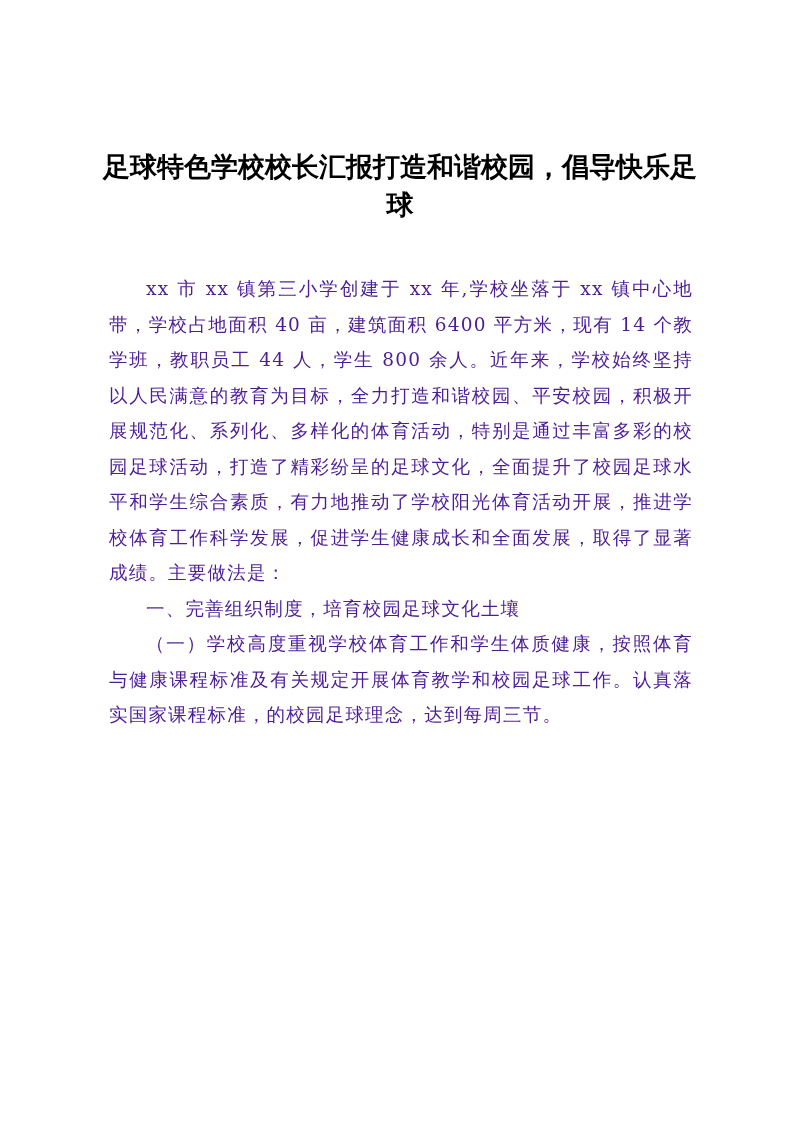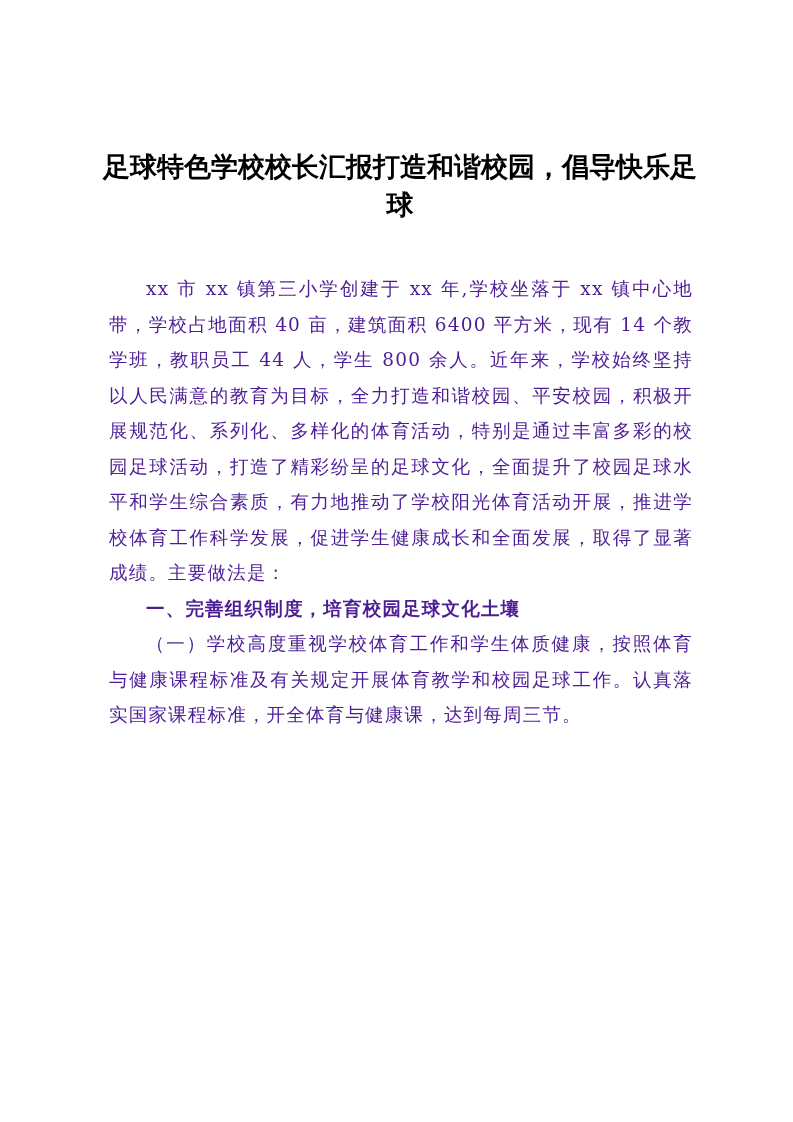--- a/index.html
+++ b/index.html
@@ -8,25 +8,25 @@
     .title {
       position: absolute; left: 100px; top: 148px; width: 600px;
       text-align: center; font-family: "DejaVu Sans", sans-serif; font-weight: bold;
       font-size: 27px; line-height: 38px; letter-spacing: 0px; color: #000;
     }
     .body {
       position: absolute; left: 109px; top: 271px; width: 584px;
       font-family: "DejaVu Serif", serif; font-size: 18.5px; line-height: 35.5px; color: #4c1d95;
     }
     .para { margin: 0; text-indent: 2em; text-align: justify; text-align-last: left; letter-spacing: 1.2px; }
-    .heading { margin: 0; text-indent: 2em; font-family: "DejaVu Sans", sans-serif; font-weight: bold; font-size: 18.5px; letter-spacing: 1.2px; }
+    .heading { margin: 0; text-indent: 2em; font-family: "DejaVu Sans", sans-serif; font-weight: normal; font-size: 18.5px; letter-spacing: 1.2px; }
   </style>
 </head>
 <body>
 
 <div class="page">
   <div class="title">足球特色学校校长汇报打造和谐校园，倡导快乐足球</div>
   <div class="body">
     <p class="para">xx 市 xx 镇第三小学创建于 xx 年,学校坐落于 xx 镇中心地带，学校占地面积 40 亩，建筑面积 6400 平方米，现有 14 个教学班，教职员工 44 人，学生 800 余人。近年来，学校始终坚持以人民满意的教育为目标，全力打造和谐校园、平安校园，积极开展规范化、系列化、多样化的体育活动，特别是通过丰富多彩的校园足球活动，打造了精彩纷呈的足球文化，全面提升了校园足球水平和学生综合素质，有力地推动了学校阳光体育活动开展，推进学校体育工作科学发展，促进学生健康成长和全面发展，取得了显著成绩。主要做法是：</p>
     <p class="heading">一、完善组织制度，培育校园足球文化土壤</p>
-    <p class="para">（一）学校高度重视学校体育工作和学生体质健康，按照体育与健康课程标准及有关规定开展体育教学和校园足球工作。认真落实国家课程标准，开全体育与健康课，达到每周三节。</p>
+    <p class="para">（一）学校高度重视学校体育工作和学生体质健康，按照体育与健康课程标准及有关规定开展体育教学和校园足球工作。认真落实国家课程标准，的校园足球理念，达到每周三节。</p>
   </div>
 </div>
 
 </body></html>

